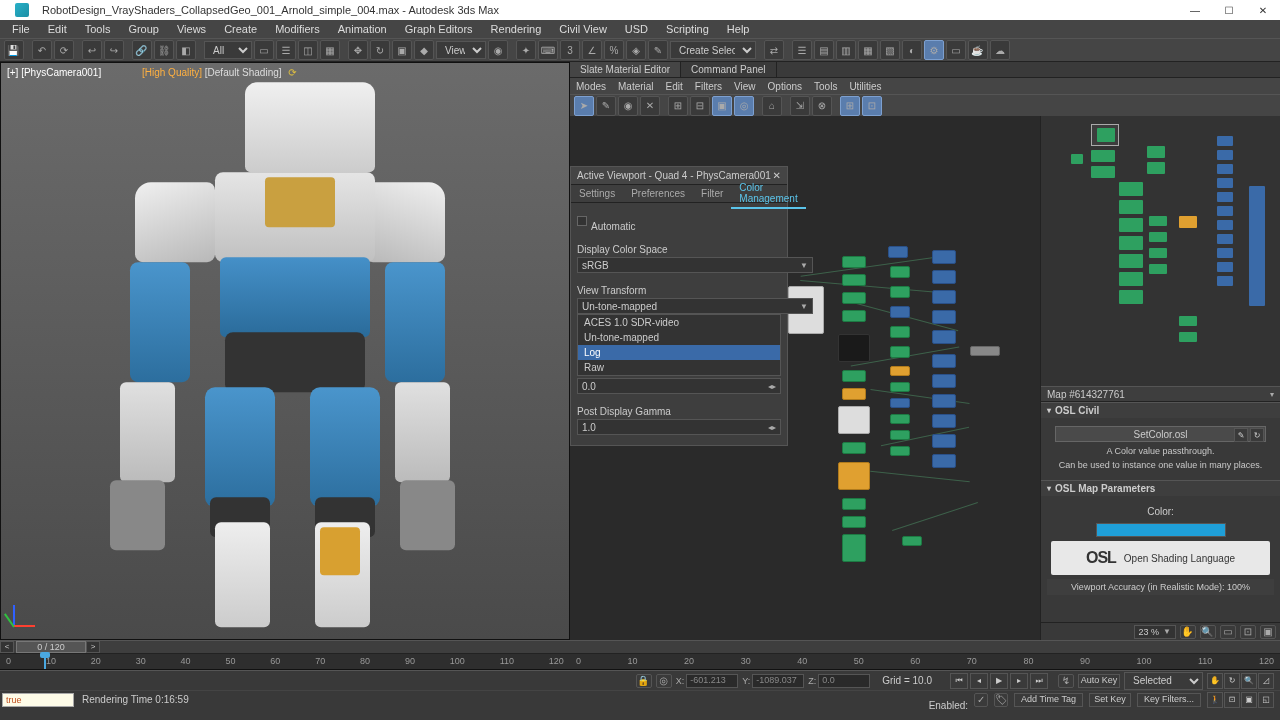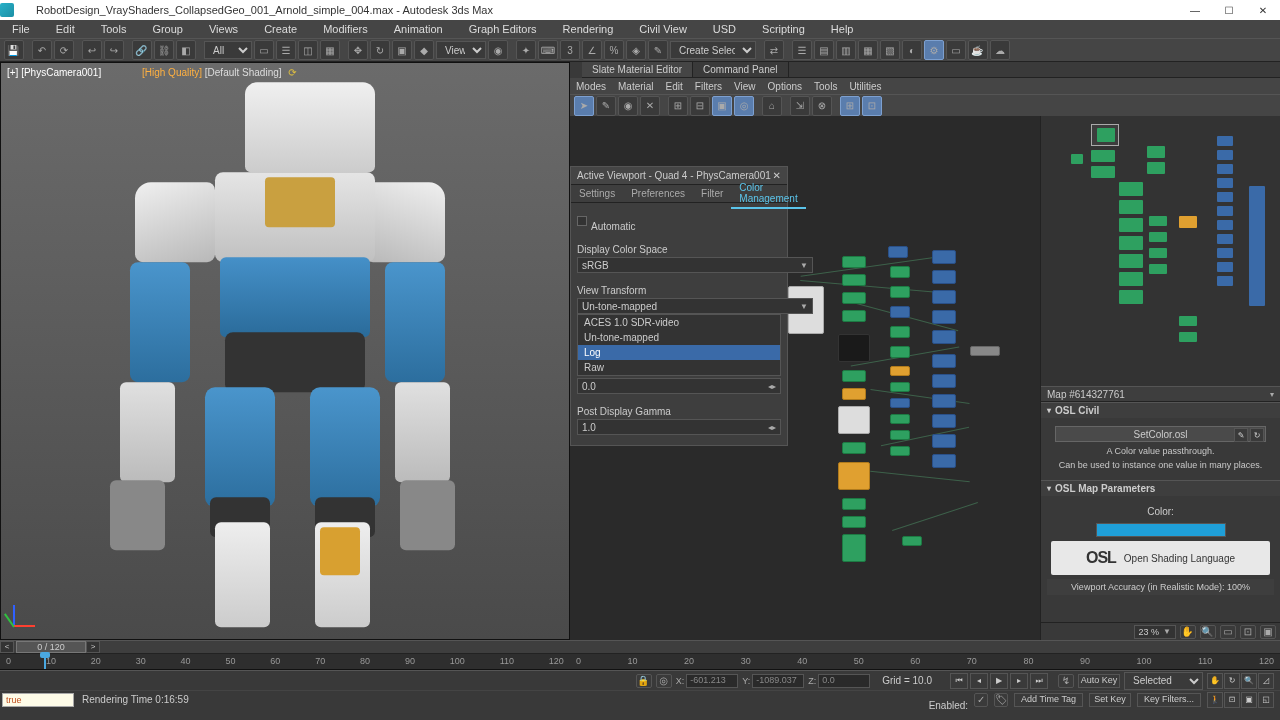--- a/index.html
+++ b/index.html
@@ -1,26 +1,26 @@
 <!DOCTYPE html>
 <html><head>
 <meta charset="utf-8">
 <style>
 * { margin: 0; padding: 0; box-sizing: border-box; font-family: "Segoe UI", Tahoma, sans-serif; }
 body { background: #393939; color: #ccc; font-size: 11px; width: 1280px; height: 720px; overflow: hidden; position: relative; }
 
 
 .titlebar { height: 20px; background: #fff; color: #333; display: flex; align-items: center; justify-content: space-between; font-size: 11px; }
-.titlebar .left { display: flex; align-items: center; gap: 22px; padding-left: 0; }
+.titlebar .left { display: flex; align-items: center; gap: 13px; padding-left: 15px; }
 .titlebar .logo { width: 14px; height: 14px; background: linear-gradient(135deg,#28b0c8,#1c8fa5); border-radius: 2px; }
 .titlebar .winbtns { display: flex; }
 .titlebar .winbtn { width: 34px; height: 20px; display: flex; align-items: center; justify-content: center; font-size: 10px; }
 
 
-.menubar { height: 18px; background: #454545; display: flex; align-items: center; padding: 0 4px; gap: 10px; }
+.menubar { height: 18px; background: #454545; display: flex; align-items: center; padding: 0 4px; gap: 2px; }
 .menubar .menu { padding: 2px 8px; font-size: 11px; color: #ddd; }
 
 
 .maintoolbar { height: 24px; background: #454545; border-top: 1px solid #555; border-bottom: 1px solid #222; display: flex; align-items: center; padding: 0 4px; gap: 2px; }
 .tbtn { width: 20px; height: 20px; background: #3a3a3a; border: 1px solid #555; border-radius: 2px; display: flex; align-items: center; justify-content: center; font-size: 10px; color: #aaa; }
 .tbtn.on { background: #5a7dad; border-color: #7da0d0; }
 .tbtn.sep { background: transparent; border: none; width: 4px; }
 .tselect { height: 18px; background: #3a3a3a; border: 1px solid #555; color: #ccc; font-size: 10px; padding: 0 4px; }
 
 
@@ -54,21 +54,21 @@
 .shin-l { left: 150px; top: 440px; width: 55px; height: 105px; background: linear-gradient(180deg,#eee,#ccc); border-radius: 6px; }
 .shin-r { left: 250px; top: 440px; width: 55px; height: 105px; background: linear-gradient(180deg,#eee,#ccc); border-radius: 6px; }
 .badge { left: 255px; top: 445px; width: 40px; height: 48px; background: #d8a030; border-radius: 4px; }
 .axis-gizmo { position: absolute; left: 12px; bottom: 12px; width: 30px; height: 30px; }
 .axz { position: absolute; left: 0; bottom: 0; width: 2px; height: 22px; background: #3060ff; transform-origin: bottom; }
 .axx { position: absolute; left: 0; bottom: 0; width: 22px; height: 2px; background: #ff4030; }
 .axy { position: absolute; left: 0; bottom: 0; width: 2px; height: 16px; background: #30c040; transform: rotate(-35deg); transform-origin: bottom; }
 
 
 .rightstack { flex: 1; display: flex; flex-direction: column; }
-.subtabs { height: 16px; background: #3a3a3a; display: flex; align-items: center; border-bottom: 1px solid #222; margin-left: 12px; }
+.subtabs { height: 16px; background: #3a3a3a; display: flex; align-items: center; border-bottom: 1px solid #222; }
 .subtab { padding: 2px 10px; font-size: 10px; color: #ccc; border-right: 1px solid #222; }
 .subtab.active { background: #454545; }
 .sme-menubar { height: 16px; background: #454545; display: flex; align-items: center; padding: 0 6px; gap: 12px; font-size: 10px; }
 .sme-toolbar { height: 22px; background: #454545; border-top: 1px solid #555; display: flex; align-items: center; padding: 0 4px; gap: 2px; }
 
 .sme-body { flex: 1; display: flex; position: relative; }
 
 
 .nodecanvas { flex: 1; background: #2a2a2a; position: relative; overflow: hidden; }
 .node { position: absolute; border-radius: 2px; font-size: 6px; }

